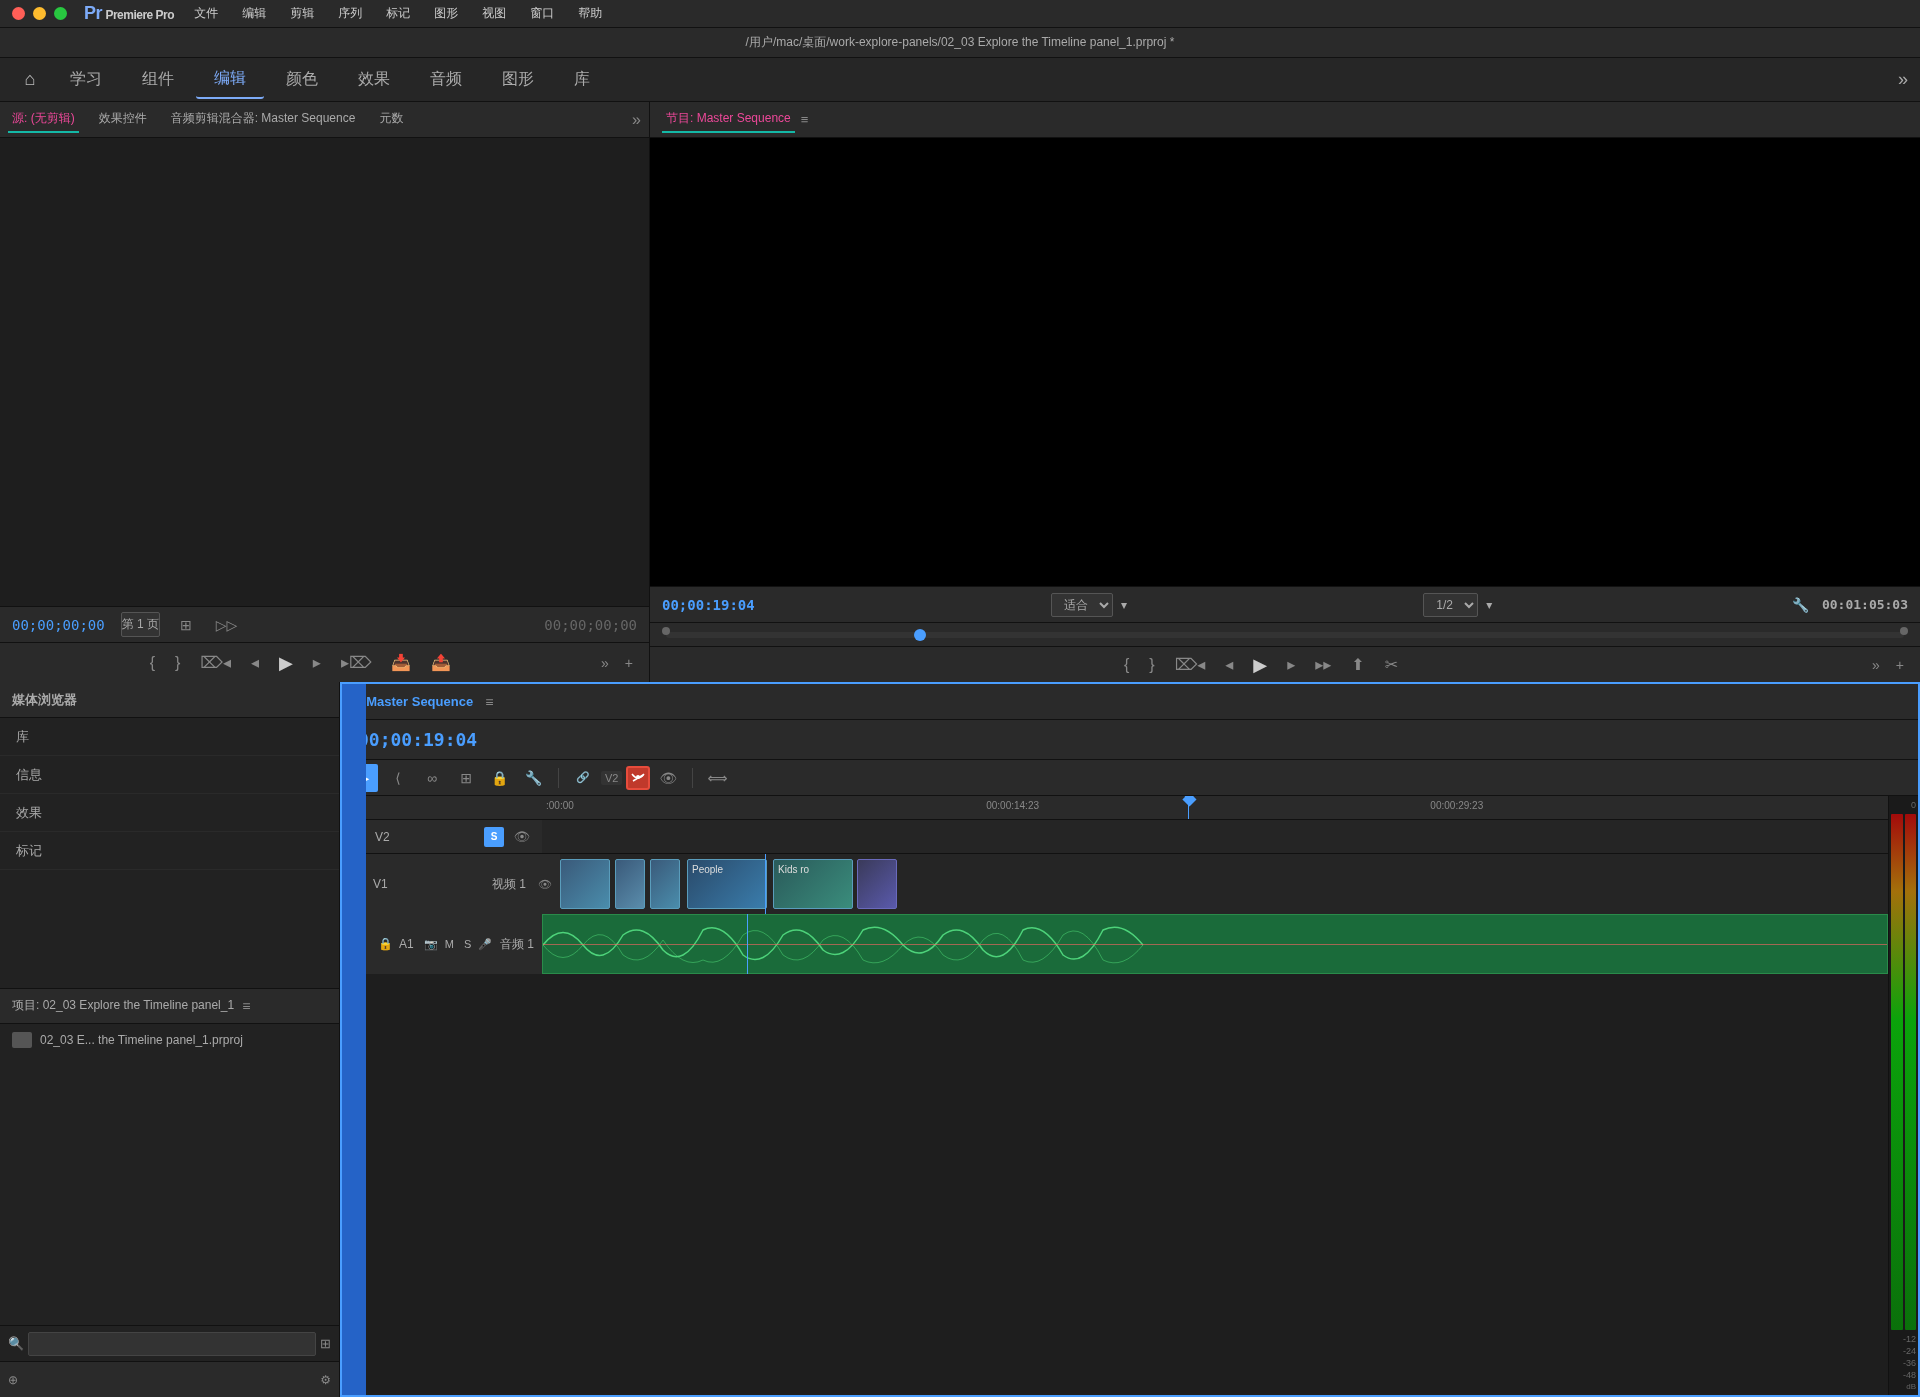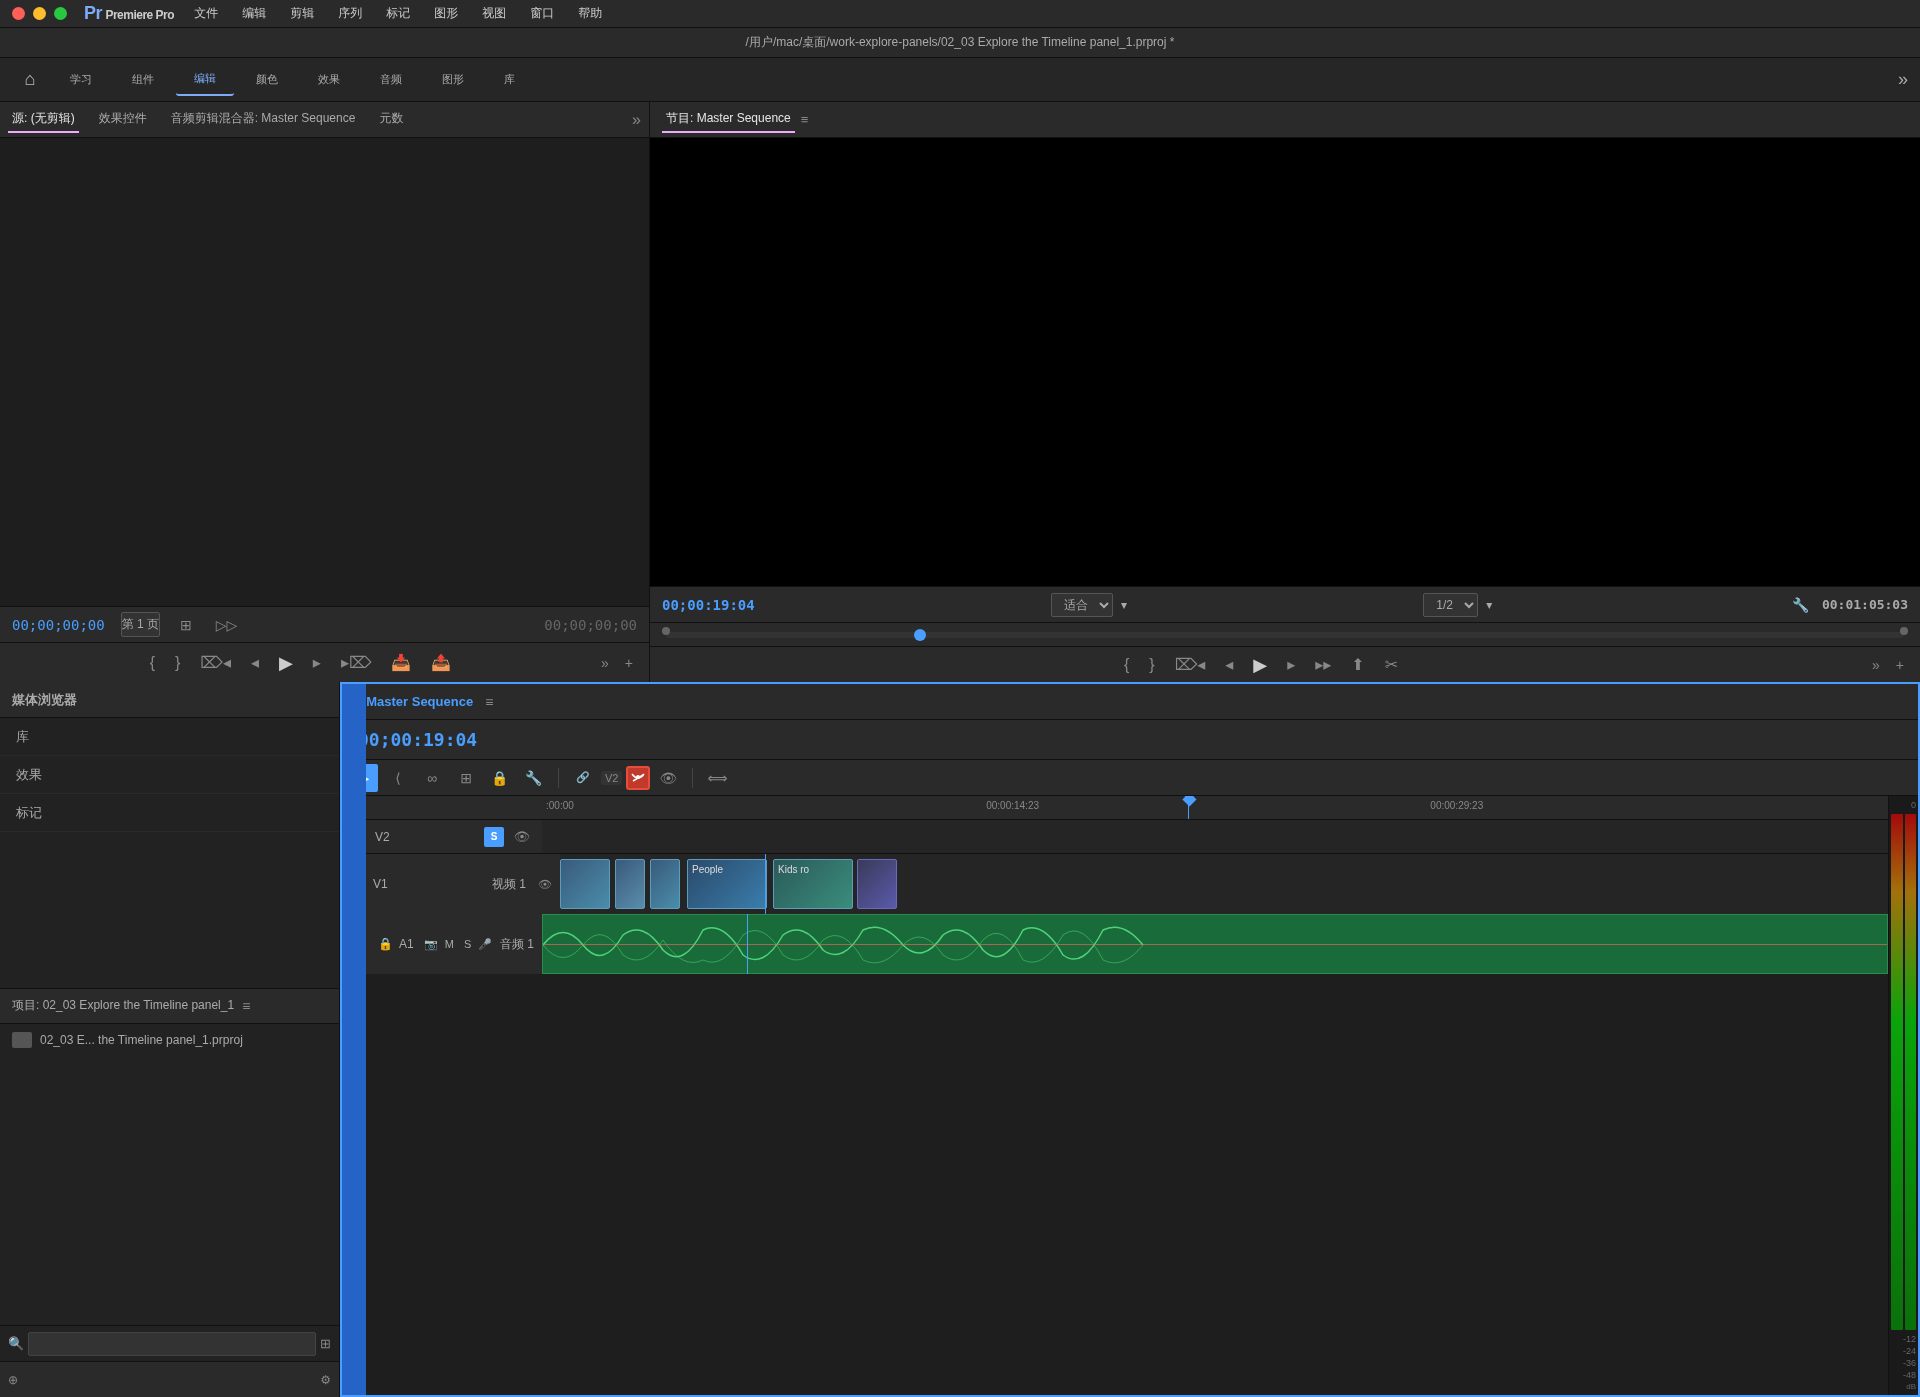--- a/index.html
+++ b/index.html
@@ -80,21 +80,21 @@
       display: flex;
       align-items: center;
       justify-content: center;
       color: #bbb;
       font-size: 18px;
       cursor: pointer;
     }
     .nav-item {
       padding: 8px 18px;
       color: #aaa;
-      font-size: 11px;
+      font-size: 16px;
       cursor: pointer;
       border-radius: 3px;
     }
     .nav-item.active {
       color: #7dabf8;
       border-bottom: 2px solid #7dabf8;
     }
     .nav-more {
       color: #aaa;
       font-size: 18px;
@@ -134,22 +134,22 @@
       border-bottom: 1px solid #111;
     }
     .panel-tab {
       color: #aaa;
       font-size: 12px;
       padding: 4px 4px;
       cursor: pointer;
       border-bottom: 2px solid transparent;
     }
     .panel-tab.active {
-      color: #e5e5e5;
-      border-bottom: 2px solid #f0abfc;
+      color: #ec4899;
+      border-bottom: 2px solid #14b8a6;
     }
     .panel-tab-menu {
       color: #888;
       font-size: 16px;
       cursor: pointer;
     }
     .panel-content {
       flex: 1;
       background: #1e1e1e;
     }
@@ -734,20 +734,21 @@
   </div>
 
   <div class="bottom-area">
 
     <div class="left-sidebar">
       <div class="sidebar-header">
         <span class="sidebar-title">媒体浏览器</span>
       </div>
       <div class="sidebar-items">
         <div class="sidebar-item">库</div>
+        <div class="sidebar-item">信息</div>
         <div class="sidebar-item">效果</div>
         <div class="sidebar-item">标记</div>
       </div>
 
       <div style="height:36px; background:#2a2a2a; display:flex; align-items:center; padding:0 12px; border-top:1px solid #111; border-bottom:1px solid #111;">
         <span style="color:#aaa; font-size:12px;">项目: 02_03 Explore the Timeline panel_1</span>
         <span style="color:#888; margin-left:8px; cursor:pointer; font-size:14px;">≡</span>
       </div>
       <div class="project-item">
         <div class="project-icon"></div>

